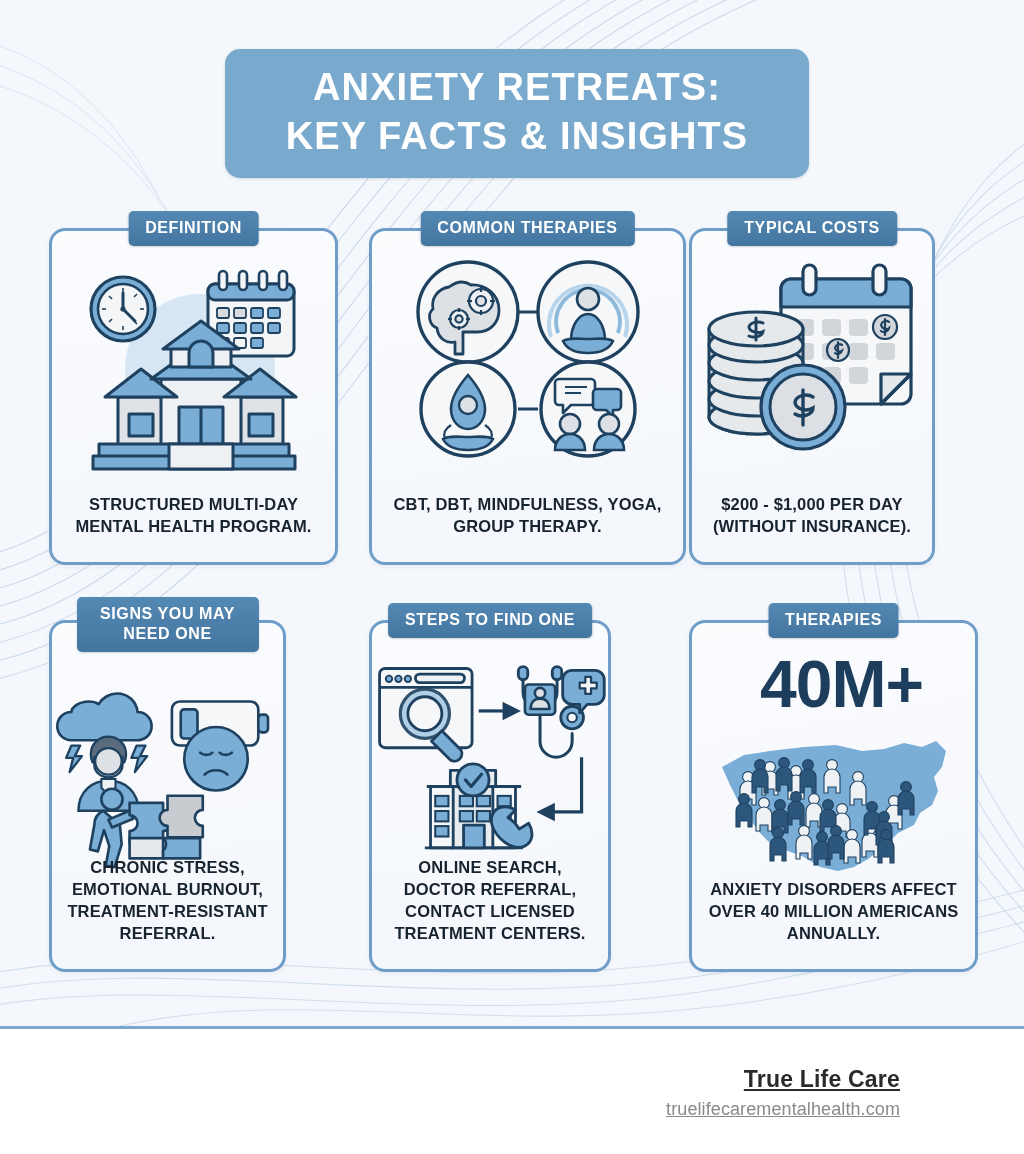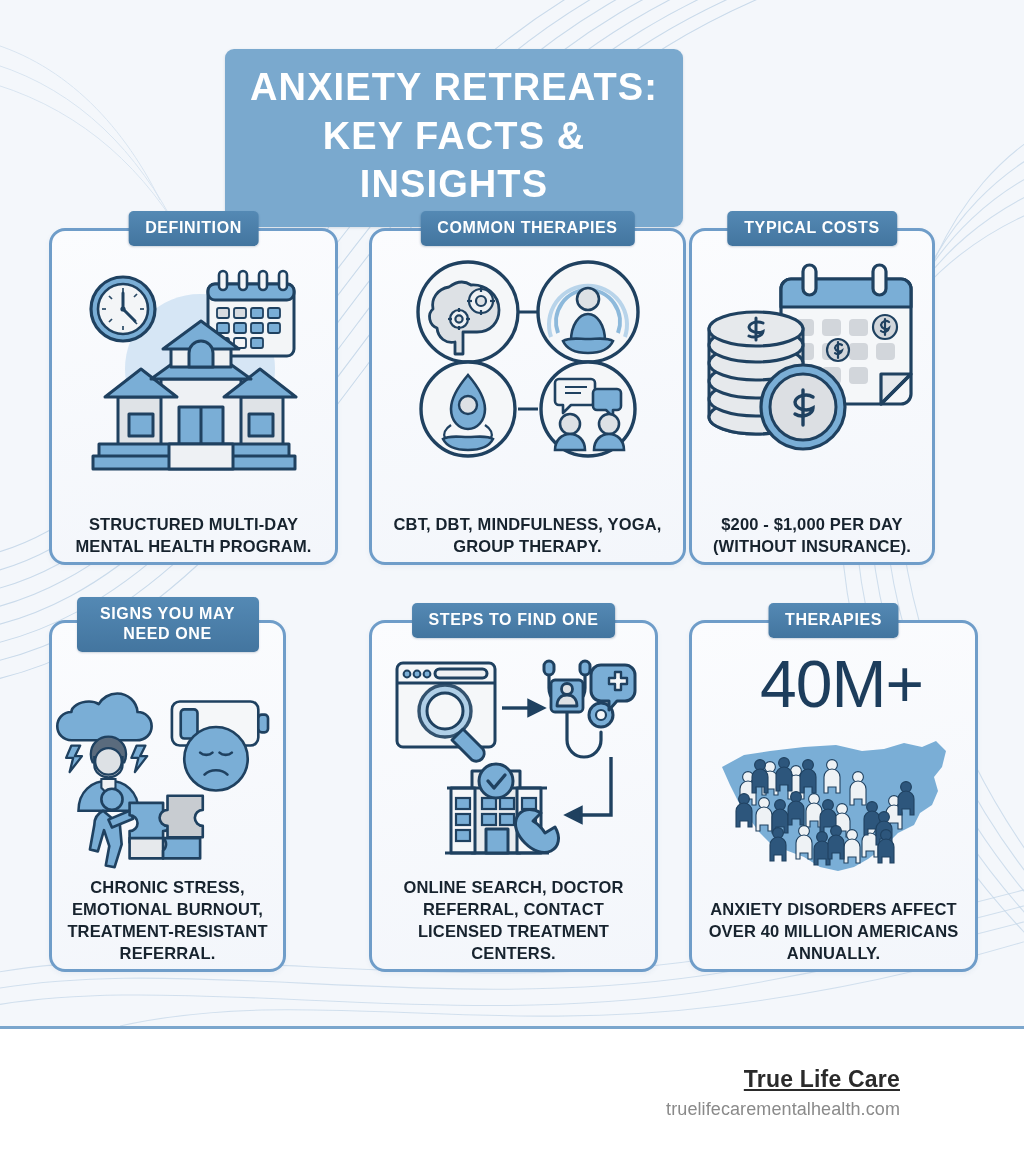--- a/index.html
+++ b/index.html
@@ -32,24 +32,24 @@
     width: 1024px;
     height: 1028px;
     z-index: 1;
   }
 
   
   #title-banner {
     position: absolute;
     left: 225px;
     top: 49px;
-    width: 458px;
+    width: 584px;
     padding: 14px 20px 18px;
     background: #7aa9ce;
-    border-radius: 9px;
+    border-radius: 15px;
     text-align: center;
     box-shadow: 0 1px 3px rgba(60,90,120,0.18);
   }
   .title-line {
     display: block;
     color: #ffffff;
     font-size: 38px;
     font-weight: bold;
     letter-spacing: 1.1px;
     line-height: 1.28;
@@ -89,47 +89,47 @@
     position: absolute;
     left: 0; right: 0;
     top: 26px;
     display: flex;
     align-items: center;
     justify-content: center;
   }
   .card-caption {
     position: absolute;
     left: 12px; right: 12px;
-    bottom: 4px;
+    bottom: 24px;
     text-align: center;
     color: #17232e;
     font-size: 16.5px;
     font-weight: bold;
     line-height: 1.33;
     letter-spacing: 0.15px;
   }
 
   
   #card-definition { left: 49px;  top: 228px; width: 289px; height: 337px; }
   #card-therapies  { left: 369px; top: 228px; width: 317px; height: 337px; }
   #card-costs      { left: 689px; top: 228px; width: 246px; height: 337px; }
   
   #card-signs      { left: 49px;  top: 620px; width: 237px; height: 352px; }
-  #card-steps      { left: 369px; top: 620px; width: 289px; height: 352px; }
+  #card-steps      { left: 369px; top: 620px; width: 242px; height: 352px; }
   #card-statistic  { left: 689px; top: 620px; width: 289px; height: 352px; }
 
   
   #stat-number {
     position: absolute;
     left: 0; right: 0;
     top: 28px;
     text-align: center;
     color: #1d3d5c;
     font-size: 66px;
-    font-weight: normal;
+    font-weight: bold;
     letter-spacing: -1px;
     line-height: 1;
     padding-left: 16px;
   }
   #stat-map-wrap {
     position: absolute;
     left: 0; right: 0;
     top: 98px;
     display: flex;
     justify-content: center;
@@ -164,20 +164,21 @@
     letter-spacing: 0.2px;
     text-decoration: underline;
   }
   #footer-url {
     position: absolute;
     right: 124px;
     top: 70px;
     color: #8a8a8a;
     font-size: 18px;
     letter-spacing: 0.1px;
+    text-decoration: underline;
   }
 </style>
 </head>
 <body>
 
 <svg id="bg-decoration" viewBox="0 0 1024 1154" preserveAspectRatio="none">
   <rect x="0" y="0" width="1024" height="1154" fill="#f4f7fb"></rect>
   <g stroke="#c3d6e8" stroke-width="1.1" fill="none" opacity="0.85">
     <path d="M-40,560 C140,540 250,300 420,120 C520,10 640,-50 760,-90"></path>
     <path d="M-40,578 C150,556 262,312 432,130 C532,18 652,-42 772,-82"></path>

